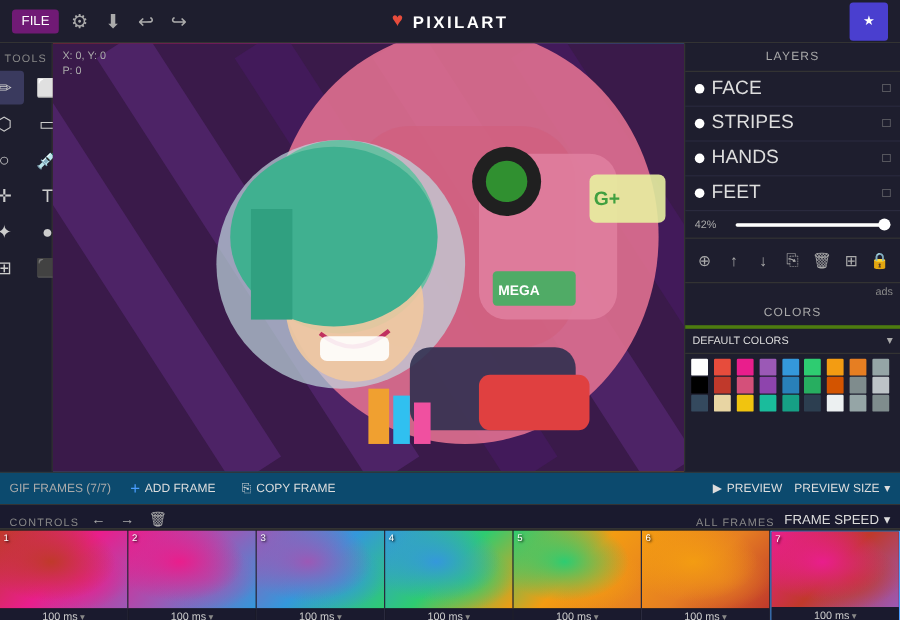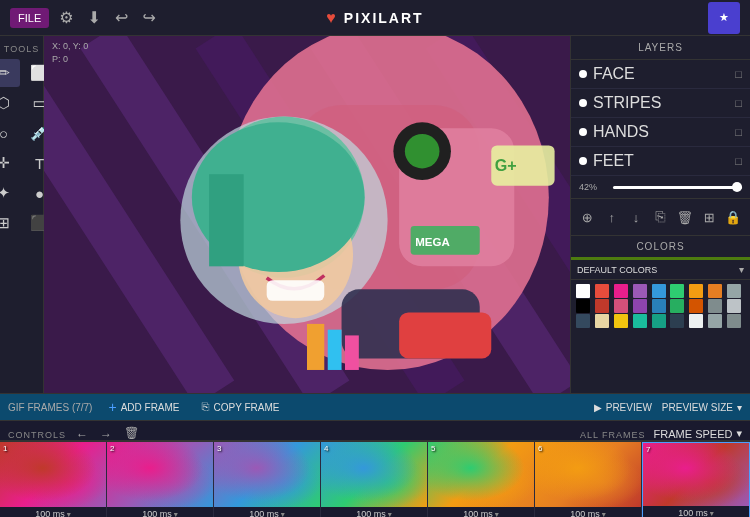--- a/index.html
+++ b/index.html
@@ -268,20 +268,21 @@
     <div class="layer-actions">
       <div class="layer-action-btn">⊕</div>
       <div class="layer-action-btn">↑</div>
       <div class="layer-action-btn">↓</div>
       <div class="layer-action-btn">⎘</div>
       <div class="layer-action-btn">🗑</div>
       <div class="layer-action-btn">⊞</div>
       <div class="layer-action-btn">🔒</div>
     </div>
 
+    <div class="ads-label">ads</div>
 
     <div class="colors-header">COLORS</div>
     <div class="colors-preset-row">
       <span class="colors-preset-label">DEFAULT COLORS</span>
       <span class="colors-dropdown-arrow">▾</span>
     </div>
     <div class="color-palette" id="color-palette">
         <div class="color-swatch" style="background: rgb(255, 255, 255);"></div>
         <div class="color-swatch" style="background: rgb(231, 76, 60);"></div>
         <div class="color-swatch" style="background: rgb(233, 30, 140);"></div>

